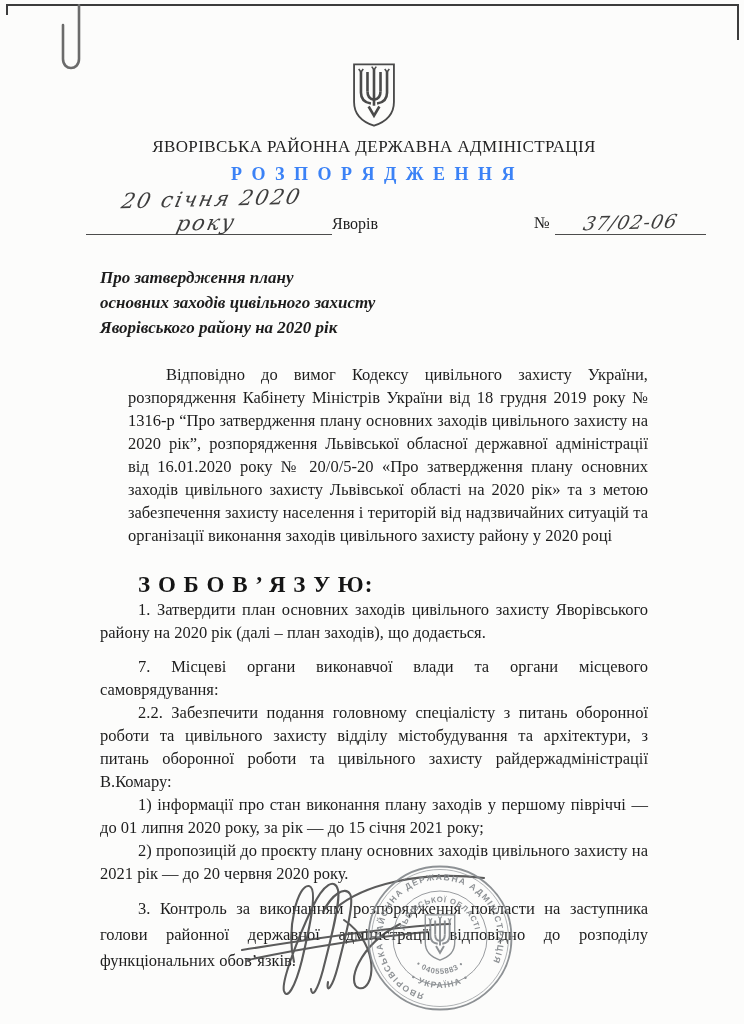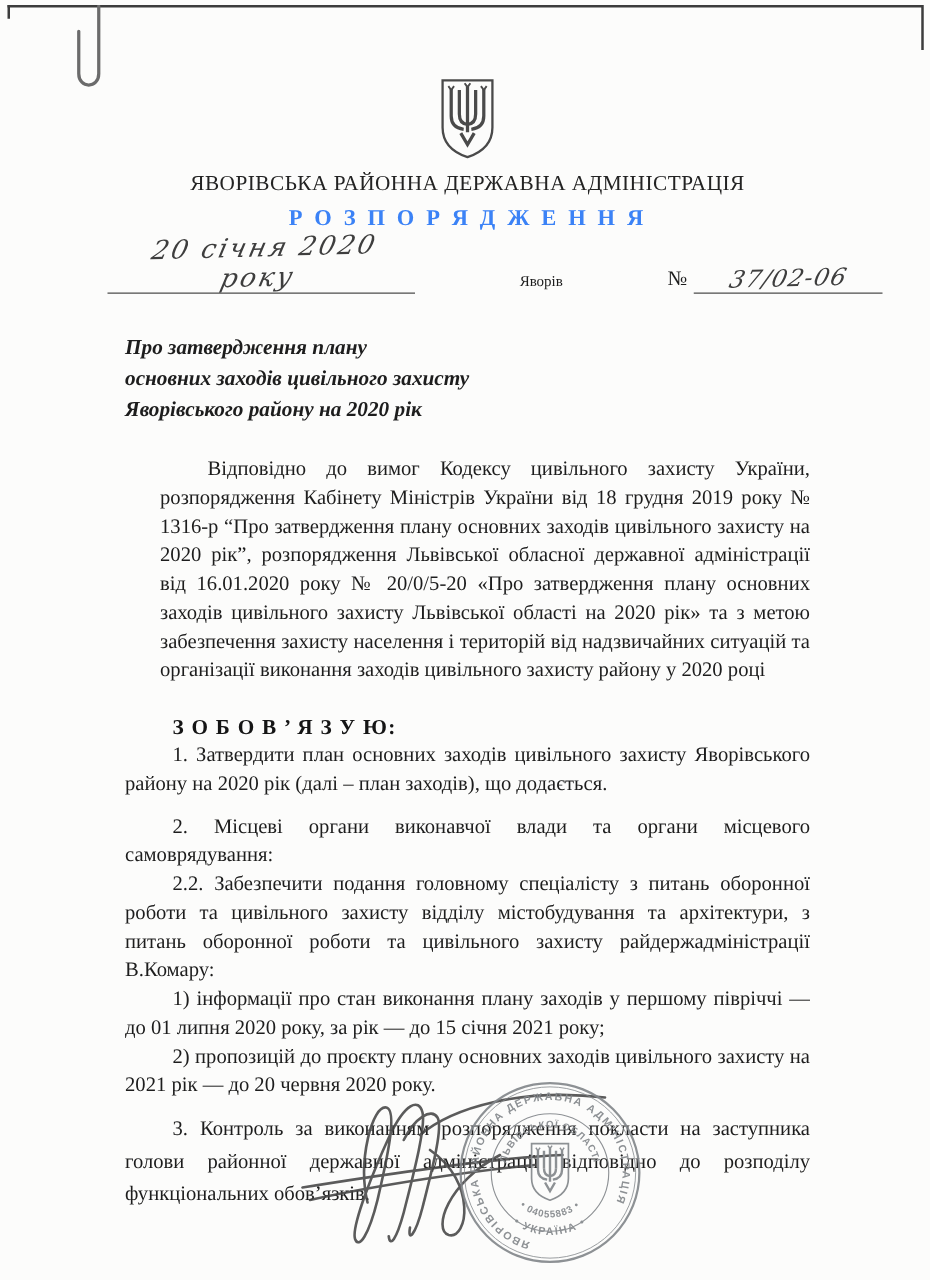--- a/index.html
+++ b/index.html
@@ -48,35 +48,35 @@
     display: flex; align-items: flex-end; height: 38px;
   }
   .blank-line { border-bottom: 1.4px solid #4c4c4c; }
   .handwriting {
     display: inline-block;
     font-family: "DejaVu Serif", serif; font-style: italic;
     color: #3e3e3e; transform: skewX(-14deg) rotate(-1.5deg);
   }
   .date-blank { width: 246px; text-align: center; }
   .date-blank .handwriting { font-size: 21px; letter-spacing: 2px; margin-bottom: -5px; }
-  .place { flex: 1; text-align: center; font-size: 12px; padding-bottom: 2px; }
+  .place { flex: 1; font-size: 16px; padding-bottom: 2px; }
   .number-group { width: 172px; display: flex; align-items: flex-end; font-size: 16.5px; }
   .number-label { padding-bottom: 2px; }
   .number-blank { flex: 1; margin-left: 5px; text-align: center; }
   .number-blank .handwriting { font-size: 19px; letter-spacing: 1px; margin-bottom: -4px; }
 
   .subject { margin-top: 30px; font-weight: bold; font-style: italic; font-size: 17px; line-height: 25px; }
 
   .par {
     margin: 0; font-size: 16.5px; line-height: 23px;
     text-align: justify; text-indent: 38px;
   }
   .preamble { margin-top: 23px; margin-left: 28px; }
   .obligate {
-    margin-top: 25px; font-weight: bold; font-size: 17px;
+    margin-top: 25px; font-weight: bold; font-size: 23px;
     letter-spacing: 1px; text-indent: 38px; color: #151515;
   }
   .gap-lg { }
   .gap-sm { margin-top: 11px; }
   .loose { line-height: 26px; }
 
   .signature-svg { position: absolute; left: 232px; top: 850px; width: 272px; height: 145px; }
   .stamp-svg { position: absolute; left: 364px; top: 862px; width: 152px; height: 152px; opacity: .92; }
   .stamp-svg text {
     font-family: "Liberation Sans", sans-serif;
@@ -136,21 +136,21 @@
       <div>Про затвердження плану</div>
       <div>основних заходів цивільного захисту</div>
       <div>Яворівського району на 2020 рік</div>
     </div>
 
     <p class="par preamble">Відповідно до вимог Кодексу цивільного захисту України, розпорядження Кабінету Міністрів України від 18 грудня 2019 року № 1316-р “Про затвердження плану основних заходів цивільного захисту на 2020 рік”, розпорядження Львівської обласної державної адміністрації від 16.01.2020 року № 20/0/5-20 «Про затвердження плану основних заходів цивільного захисту Львівської області на 2020 рік» та з метою забезпечення захисту населення і територій від надзвичайних ситуацій та організації виконання заходів цивільного захисту району у 2020 році</p>
 
     <div class="obligate">З О Б О В ’ Я З У Ю:</div>
 
     <p class="par gap-lg">1. Затвердити план основних заходів цивільного захисту Яворівського району на 2020 рік (далі – план заходів), що додається.</p>
-    <p class="par gap-sm">2. Місцеві органи виконавчої влади та органи місцевого самоврядування:</p>
+    <p class="par gap-sm">7. Місцеві органи виконавчої влади та органи місцевого самоврядування:</p>
     <p class="par">2.2. Забезпечити подання головному спеціалісту з питань оборонної роботи та цивільного захисту відділу містобудування та архітектури, з питань оборонної роботи та цивільного захисту райдержадміністрації В.Комару:</p>
     <p class="par">1) інформації про стан виконання плану заходів у першому півріччі — до 01 липня 2020 року, за рік — до 15 січня 2021 року;</p>
     <p class="par">2) пропозицій до проєкту плану основних заходів цивільного захисту на 2021 рік — до 20 червня 2020 року.</p>
     <p class="par loose gap-sm">3. Контроль за виконанням розпорядження покласти на заступника голови районної державної адміністрації відповідно до розподілу функціональних обов’язків.</p>
 
   </div>
 
   <svg class="signature-svg" viewBox="0 0 272 145">
     <g fill="none" stroke="#454545" stroke-width="2.1" stroke-linecap="round" opacity=".88">
       <path d="M62 112 C54 78 66 34 77 36 C87 38 76 84 70 110 C63 138 55 150 52 141 C49 131 67 86 80 58 C92 33 103 28 106 40 C109 52 97 96 91 120 C85 142 80 148 79 139"></path>

